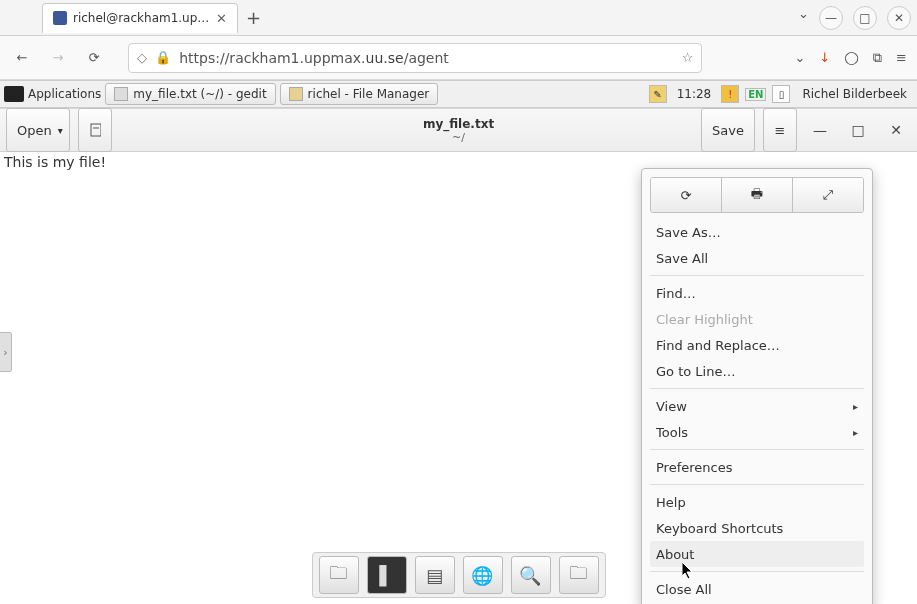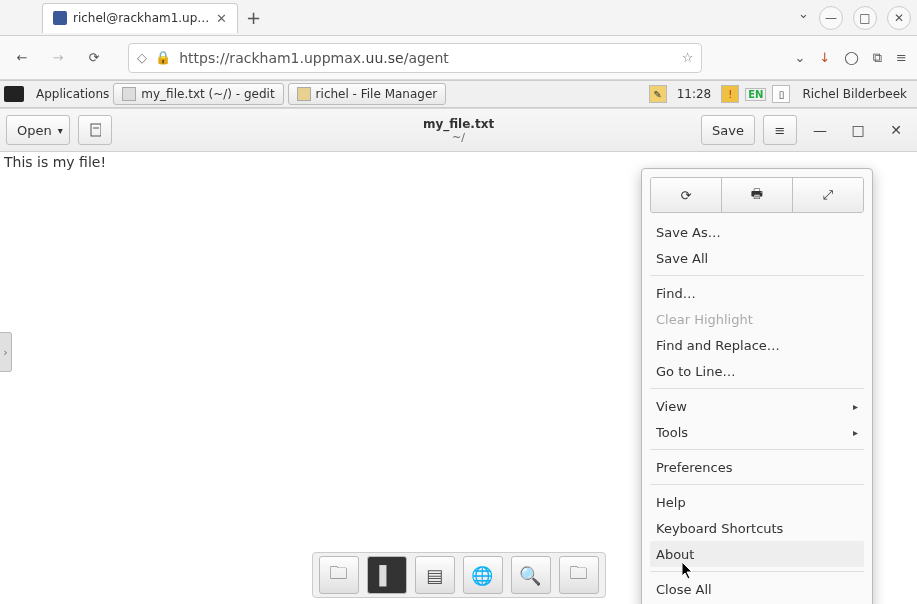--- a/index.html
+++ b/index.html
@@ -22,34 +22,34 @@
   .url-bar { flex: 1; height: 30px; border: 1px solid #d0d0d0; border-radius: 4px; background: #fff; display: flex; align-items: center; padding: 0 8px; margin: 0 80px 0 10px; }
   .url-icons-left { display: flex; gap: 8px; color: #777; margin-right: 8px; }
   .url-text { flex: 1; white-space: nowrap; overflow: hidden; text-overflow: ellipsis; color: #555; font-size: 14px; }
   .url-text .domain { color: #404040; }
   .url-star { color: #777; }
   .toolbar-icons-right { display: flex; gap: 14px; color: #555; align-items: center; }
   .dl-icon { color: #c05020; }
 
   
   .panel { height: 28px; background: #f0f0f0; border-top: 1px solid #ccc; border-bottom: 1px solid #ccc; display: flex; align-items: center; padding: 0 4px; gap: 4px; font-size: 12px; }
-  .panel-apps { display: flex; align-items: center; gap: 12px; }
+  .panel-apps { display: flex; align-items: center; gap: 4px; }
   .panel-apps .icon-bee { width: 20px; height: 16px; background: #222; border-radius: 2px; }
   .task-btn { height: 22px; border: 1px solid #bbb; border-radius: 3px; background: linear-gradient(#fdfdfd,#e8e8e8); padding: 0 8px; display: flex; align-items: center; gap: 5px; font-size: 12px; }
   .task-btn .ico { width: 14px; height: 14px; background: #ddd; border: 1px solid #aaa; }
   .panel-right { margin-left: auto; display: flex; align-items: center; gap: 6px; }
   .tray-ico { width: 18px; height: 18px; border: 1px solid #bbb; background: #fefefe; display: flex; align-items: center; justify-content: center; font-size: 10px; }
   .clock-txt { font-size: 12px; padding: 0 4px; }
   .lang-ind { border: 1px solid #bbb; padding: 0 2px; font-size: 10px; font-weight: bold; color: #2a4; }
   .user-label { font-size: 12px; padding: 0 6px; white-space: nowrap; }
 
   
   .gedit { position: relative; }
   .gedit-header { height: 44px; background: linear-gradient(#f7f7f7,#ededed); border-top: 1px solid #d8d8d8; border-bottom: 1px solid #d0d0d0; display: flex; align-items: center; padding: 0 6px; }
-  .hdr-btn { height: 30px; border: 1px solid #c0c0c0; border-radius: 3px; background: linear-gradient(#fefefe,#ebebeb); display: flex; align-items: center; justify-content: center; padding: 0 10px; font-size: 13px; color: #333; }
+  .hdr-btn { height: 44px; border: 1px solid #c0c0c0; border-radius: 3px; background: linear-gradient(#fefefe,#ebebeb); display: flex; align-items: center; justify-content: center; padding: 0 10px; font-size: 13px; color: #333; }
   .open-btn { padding-right: 6px; }
   .open-btn .chev { margin-left: 6px; font-size: 10px; }
   .new-doc-btn { width: 34px; margin-left: 8px; }
   .title-block { position: absolute; left: 0; right: 0; text-align: center; pointer-events: none; }
   .title-main { font-weight: bold; font-size: 12px; }
   .title-sub { font-size: 11px; color: #666; }
   .hdr-right { margin-left: auto; display: flex; align-items: center; gap: 8px; }
   .hamburger { width: 34px; }
   .win-ctrl { width: 30px; height: 30px; display: flex; align-items: center; justify-content: center; color: #444; font-size: 14px; }
 

